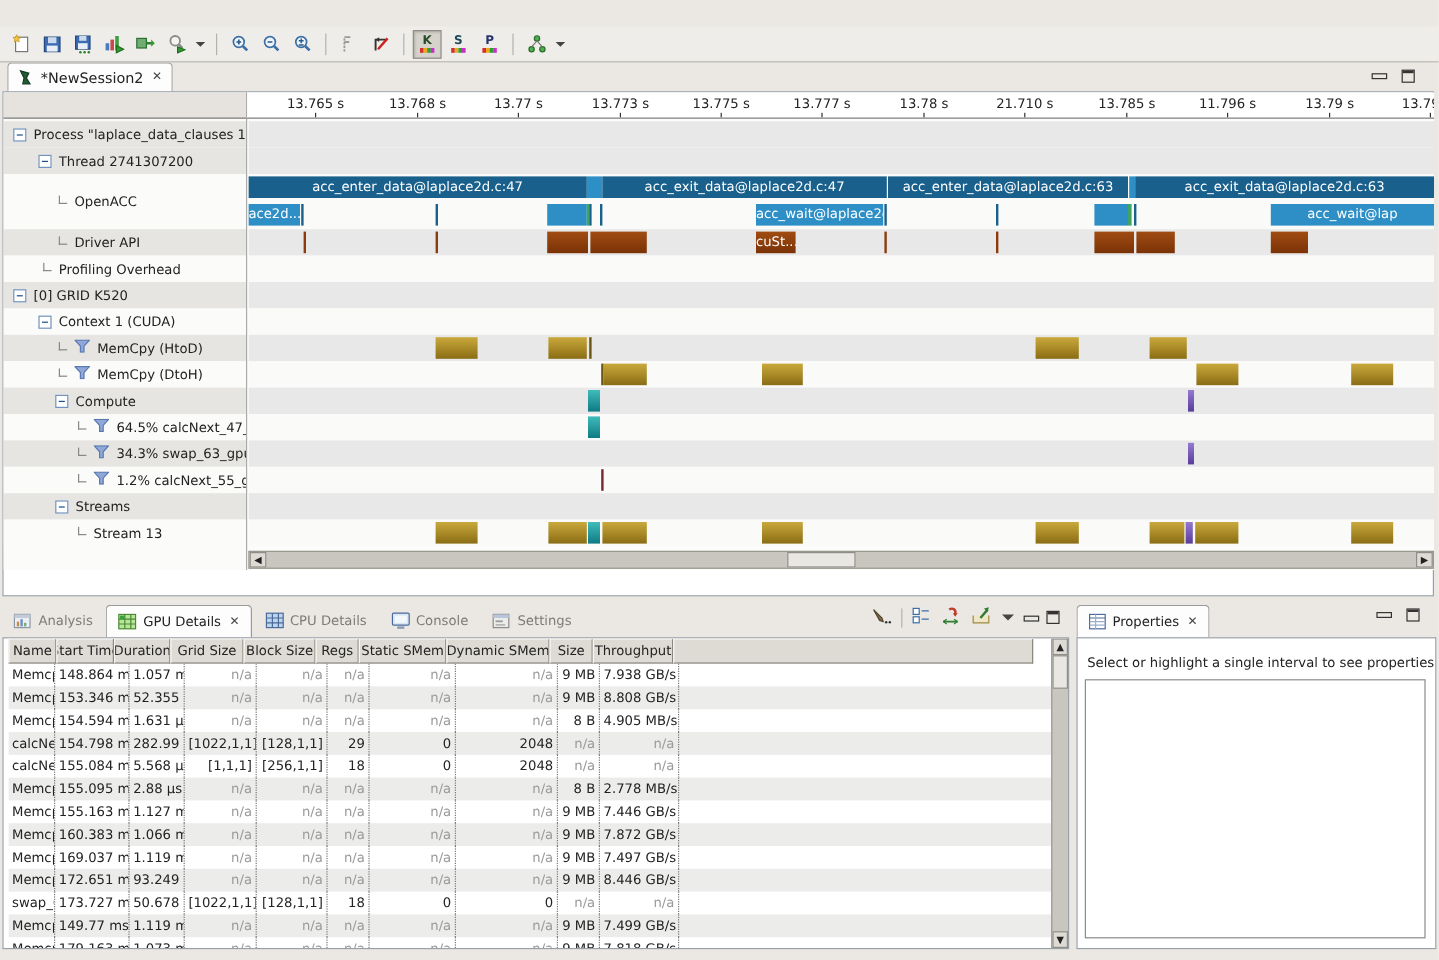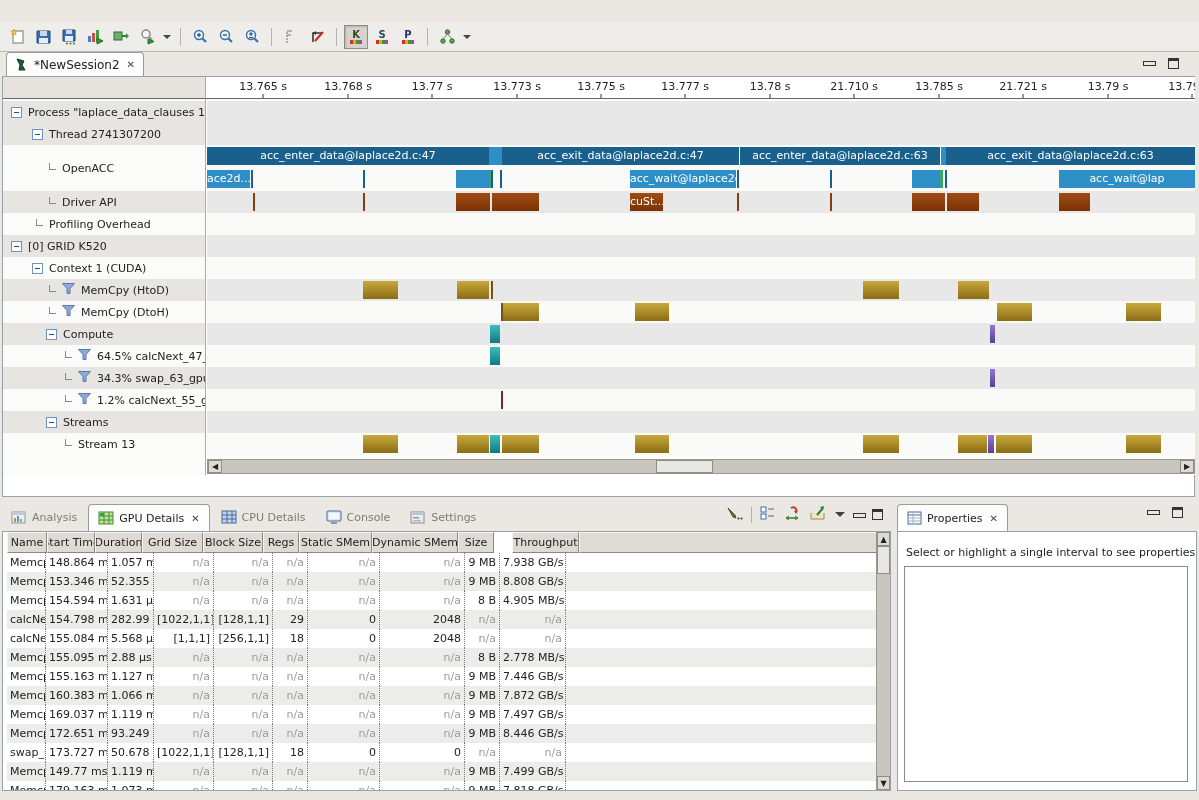--- a/index.html
+++ b/index.html
@@ -294,21 +294,21 @@
         <div class="axis-label" style="left: 395px;">13.775 s</div>
         <div class="axis-tick" style="left: 395px;"></div>
         <div class="axis-label" style="left: 479px;">13.777 s</div>
         <div class="axis-tick" style="left: 479px;"></div>
         <div class="axis-label" style="left: 564px;">13.78 s</div>
         <div class="axis-tick" style="left: 564px;"></div>
         <div class="axis-label" style="left: 648px;">21.710 s</div>
         <div class="axis-tick" style="left: 648px;"></div>
         <div class="axis-label" style="left: 733px;">13.785 s</div>
         <div class="axis-tick" style="left: 733px;"></div>
-        <div class="axis-label" style="left: 817px;">21.721 s</div>
+        <div class="axis-label" style="left: 817px;">11.796 s</div>
         <div class="axis-tick" style="left: 817px;"></div>
         <div class="axis-label" style="left: 902px;">13.79 s</div>
         <div class="axis-tick" style="left: 902px;"></div>
         <div class="axis-label" style="left: 986px;">13.793 s</div>
         <div class="axis-tick" style="left: 986px;"></div>
       </div>
     <div id="tree">
         <div class="tree-row bg-g" style="top: 2px; height: 22px; padding-left: 8px;">
           <span class="minusbox"></span>
           <span class="tree-label">Process "laplace_data_clauses 10...</span>
@@ -577,21 +577,21 @@
       <div id="gpu-header">
           <div class="hcell" style="width: 40px;">Name</div>
           <div class="hcell" style="width: 48px;">Start Time</div>
           <div class="hcell" style="width: 47px;">Duration</div>
           <div class="hcell" style="width: 61px;">Grid Size</div>
           <div class="hcell" style="width: 60px;">Block Size</div>
           <div class="hcell" style="width: 36px;">Regs</div>
           <div class="hcell" style="width: 73px;">Static SMem</div>
           <div class="hcell" style="width: 86px;">Dynamic SMem</div>
           <div class="hcell" style="width: 36px;">Size</div>
-          <div class="hcell" style="width: 67px; margin-left: 18px;">Throughput</div>
+          <div class="hcell" style="width: 67px;">Throughput</div>
           <div class="hcell" style="width: 300px;"></div>
         </div>
       <div id="gpu-rows">
           <div class="trow" style="top: 0px;">
             <div class="tcell left" style="width: 39px;">Memcpy</div>
             <div class="tcell" style="width: 62px;">148.864 ms</div>
             <div class="tcell" style="width: 46px;">1.057 ms</div>
             <div class="tcell na" style="width: 60px;">n/a</div>
             <div class="tcell na" style="width: 59px;">n/a</div>
             <div class="tcell na" style="width: 35px;">n/a</div>

